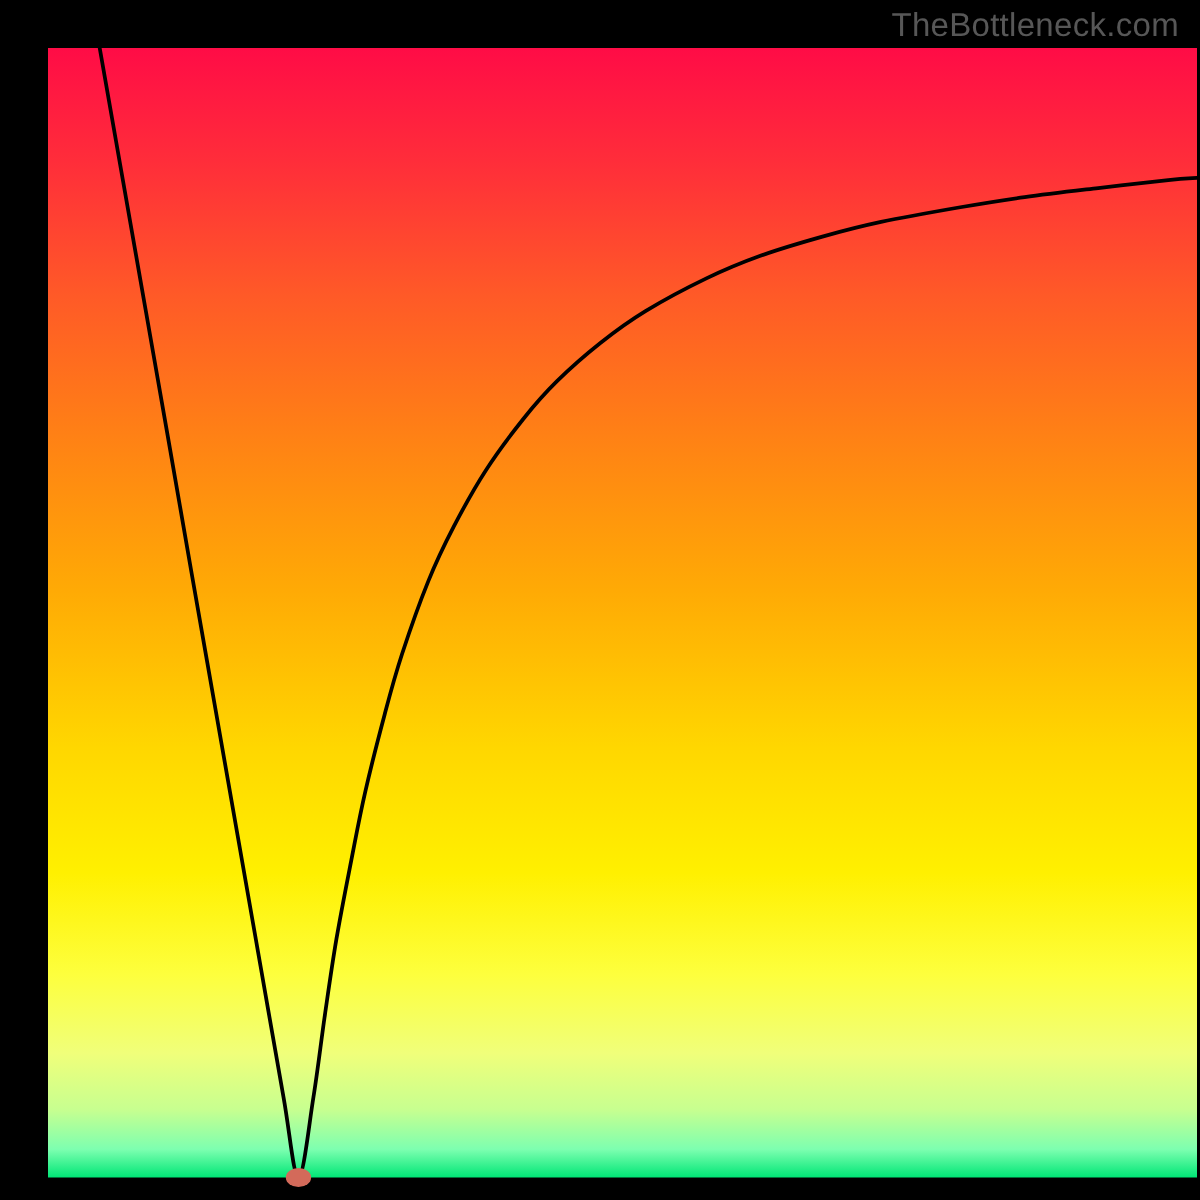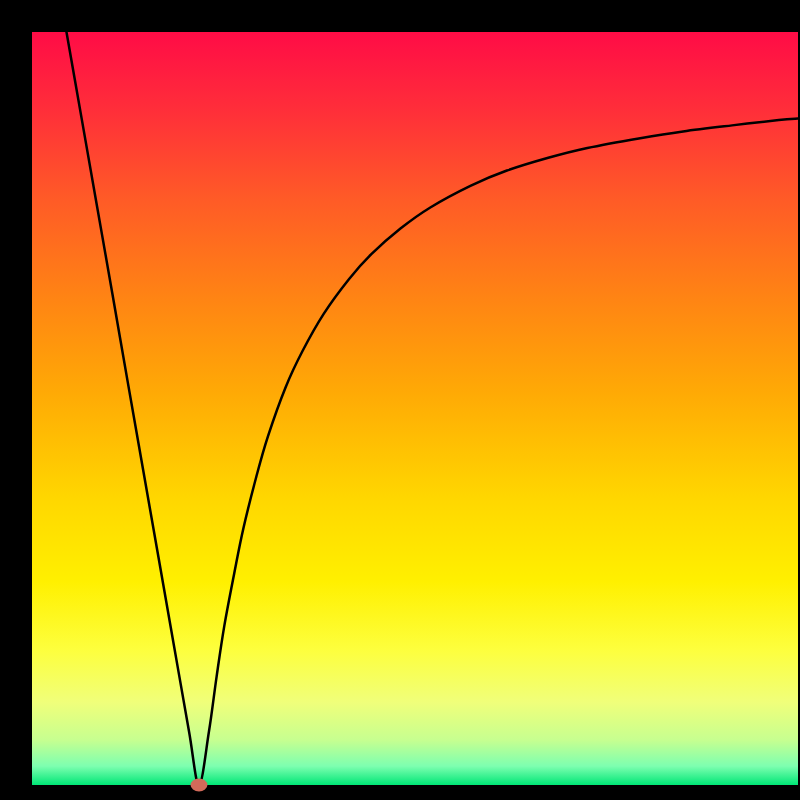--- a/index.html
+++ b/index.html
@@ -34,20 +34,21 @@
     left: 0;
     width: 800px;
     height: 800px;
     display: block;
   }
 </style>
 </head>
 <body>
 
 <div class="frame">
+  <div class="watermark">TheBottleneck.com</div>
 
   <svg class="plot" viewBox="0 0 800 800">
     <defs>
       <linearGradient id="bg-grad" x1="0" y1="0" x2="0" y2="1">
           <stop offset="0.00%" stop-color="#ff0c46"></stop>
           <stop offset="10.00%" stop-color="#ff2d3a"></stop>
           <stop offset="22.00%" stop-color="#ff5a27"></stop>
           <stop offset="35.00%" stop-color="#ff8314"></stop>
           <stop offset="48.00%" stop-color="#ffaa05"></stop>
           <stop offset="62.00%" stop-color="#ffd700"></stop>

